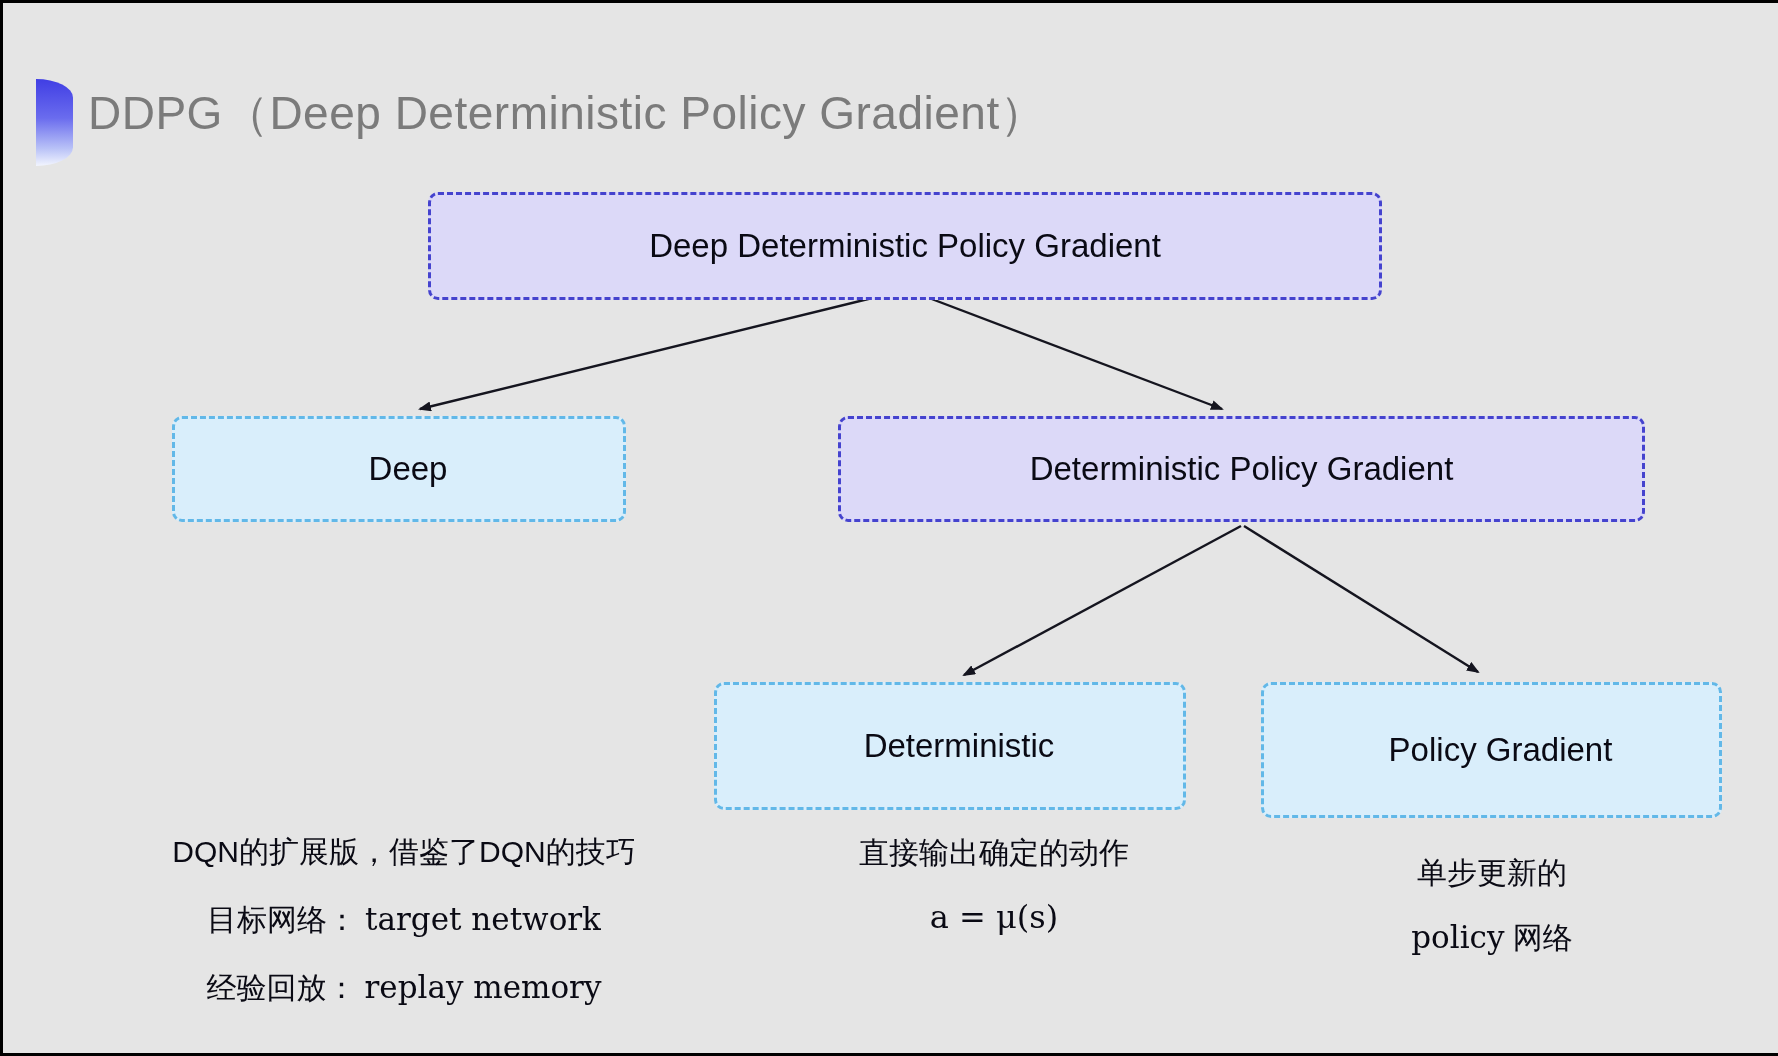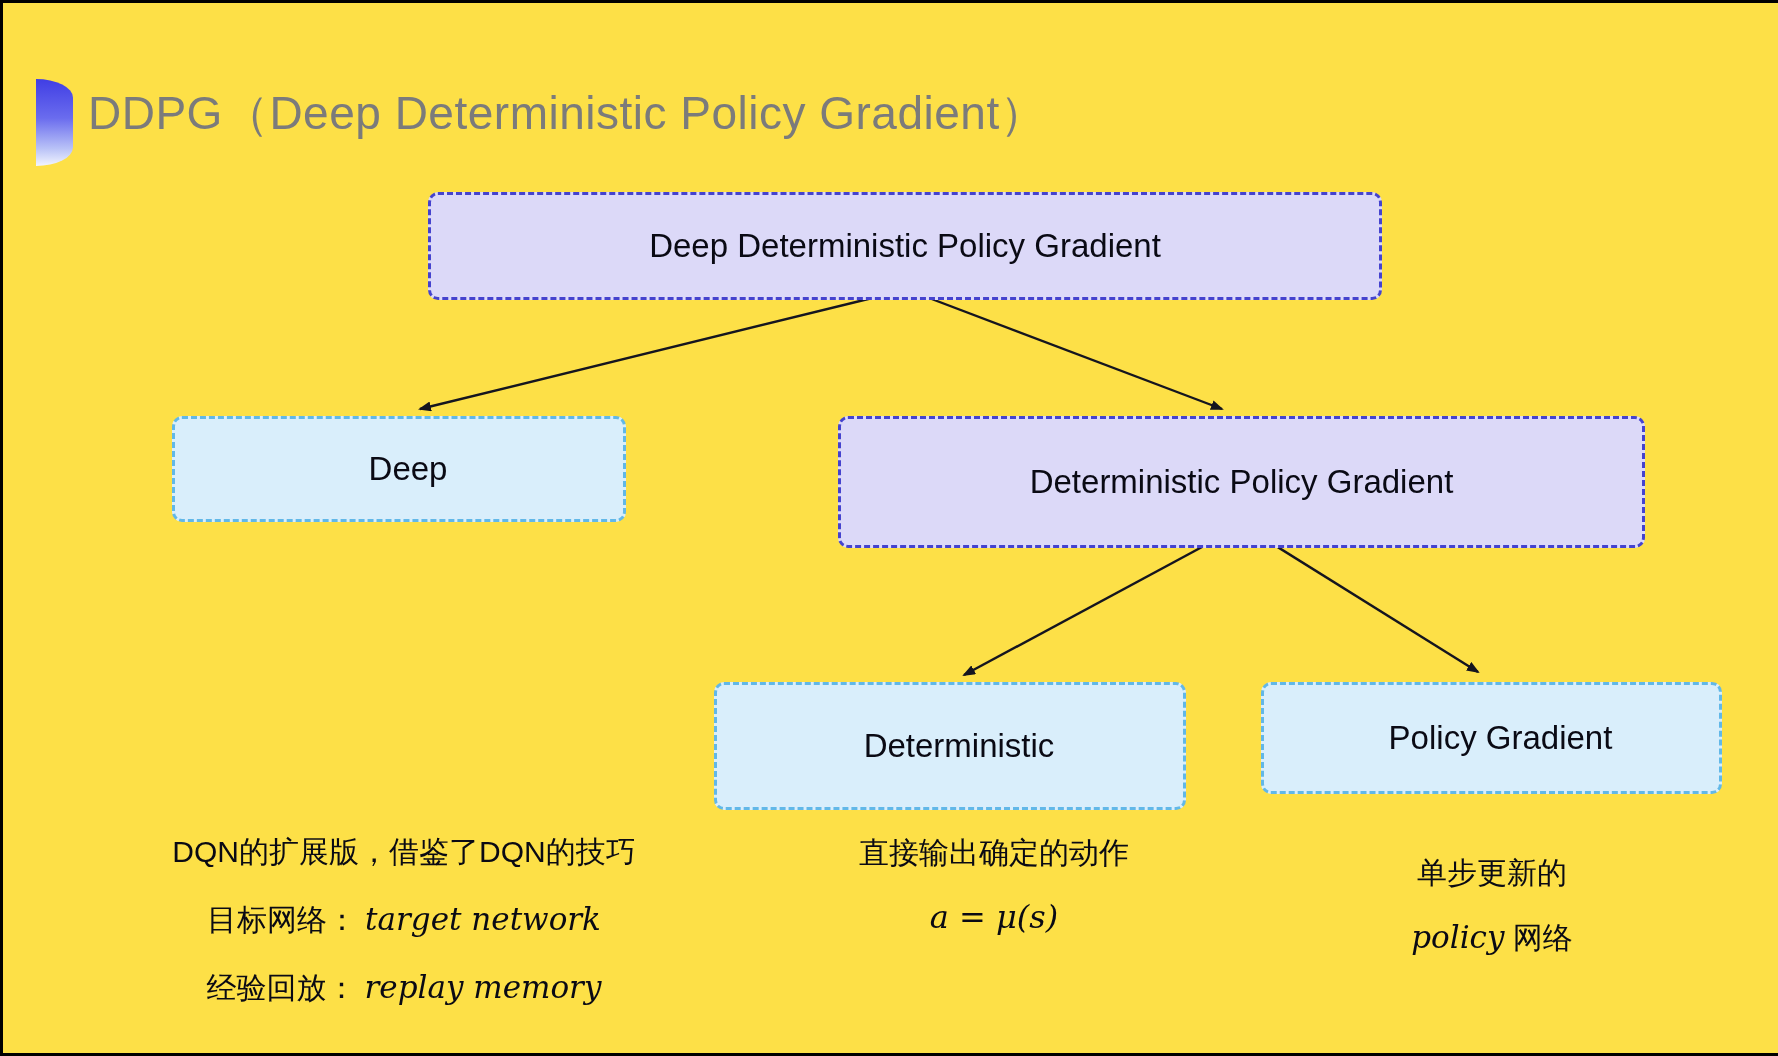--- a/index.html
+++ b/index.html
@@ -5,21 +5,21 @@
   html, body {
     margin: 0;
     padding: 0;
     background: #ffffff;
     font-family: "Liberation Sans", "DejaVu Sans", sans-serif;
   }
   #slide {
     position: relative;
     width: 1778px;
     height: 1056px;
-    background: #fde047;
+    background: #e5e5e5;
     overflow: hidden;
   }
   
   .edge { position: absolute; background: #000000; }
   .edge-top    { left: 0; top: 0; width: 1778px; height: 3px; }
   .edge-left   { left: 0; top: 0; width: 3px; height: 1056px; }
   .edge-bottom { left: 0; top: 1053px; width: 1778px; height: 3px; }
 
   
   .title-bullet {
@@ -54,44 +54,43 @@
     background: #dcd9f8;
     border: 3px dashed #4543ce;
   }
   .node.blue {
     background: #d9eefb;
     border: 3px dashed #62b8e8;
     padding-left: 18px;
   }
   #node-root          { left: 428px;  top: 192px; width: 954px; height: 108px; }
   #node-deep          { left: 172px;  top: 416px; width: 454px; height: 106px; }
-  #node-dpg           { left: 838px;  top: 416px; width: 807px; height: 132px; }
+  #node-dpg           { left: 838px;  top: 416px; width: 807px; height: 106px; }
   #node-deterministic { left: 714px;  top: 682px; width: 472px; height: 128px; }
-  #node-policy        { left: 1261px; top: 682px; width: 461px; height: 112px; }
+  #node-policy        { left: 1261px; top: 682px; width: 461px; height: 136px; }
 
   
   #arrow-layer {
     position: absolute;
     left: 0; top: 0;
     width: 1778px; height: 1056px;
     pointer-events: none;
   }
 
   
   .note {
     position: absolute;
     text-align: center;
     color: #0a0a14;
     font-size: 30px;
   }
   .note .line { margin: 0 0 24px 0; white-space: nowrap; }
   .note .line:last-child { margin-bottom: 7px; }
   .term {
     font-family: "DejaVu Serif", "Liberation Serif", serif;
-    font-style: italic;
     font-size: 31px;
   }
   .term-gap { margin-left: 8px; }
   #note-deep          { left: 104px;  top: 832px; width: 600px; }
   #note-deterministic { left: 794px;  top: 833px; width: 400px; }
   #note-policy        { left: 1332px; top: 853px; width: 320px; }
   #note-deep .line { margin-bottom: 27px; }
   .formula-line { font-size: 32px; }
 </style>
 </head>

